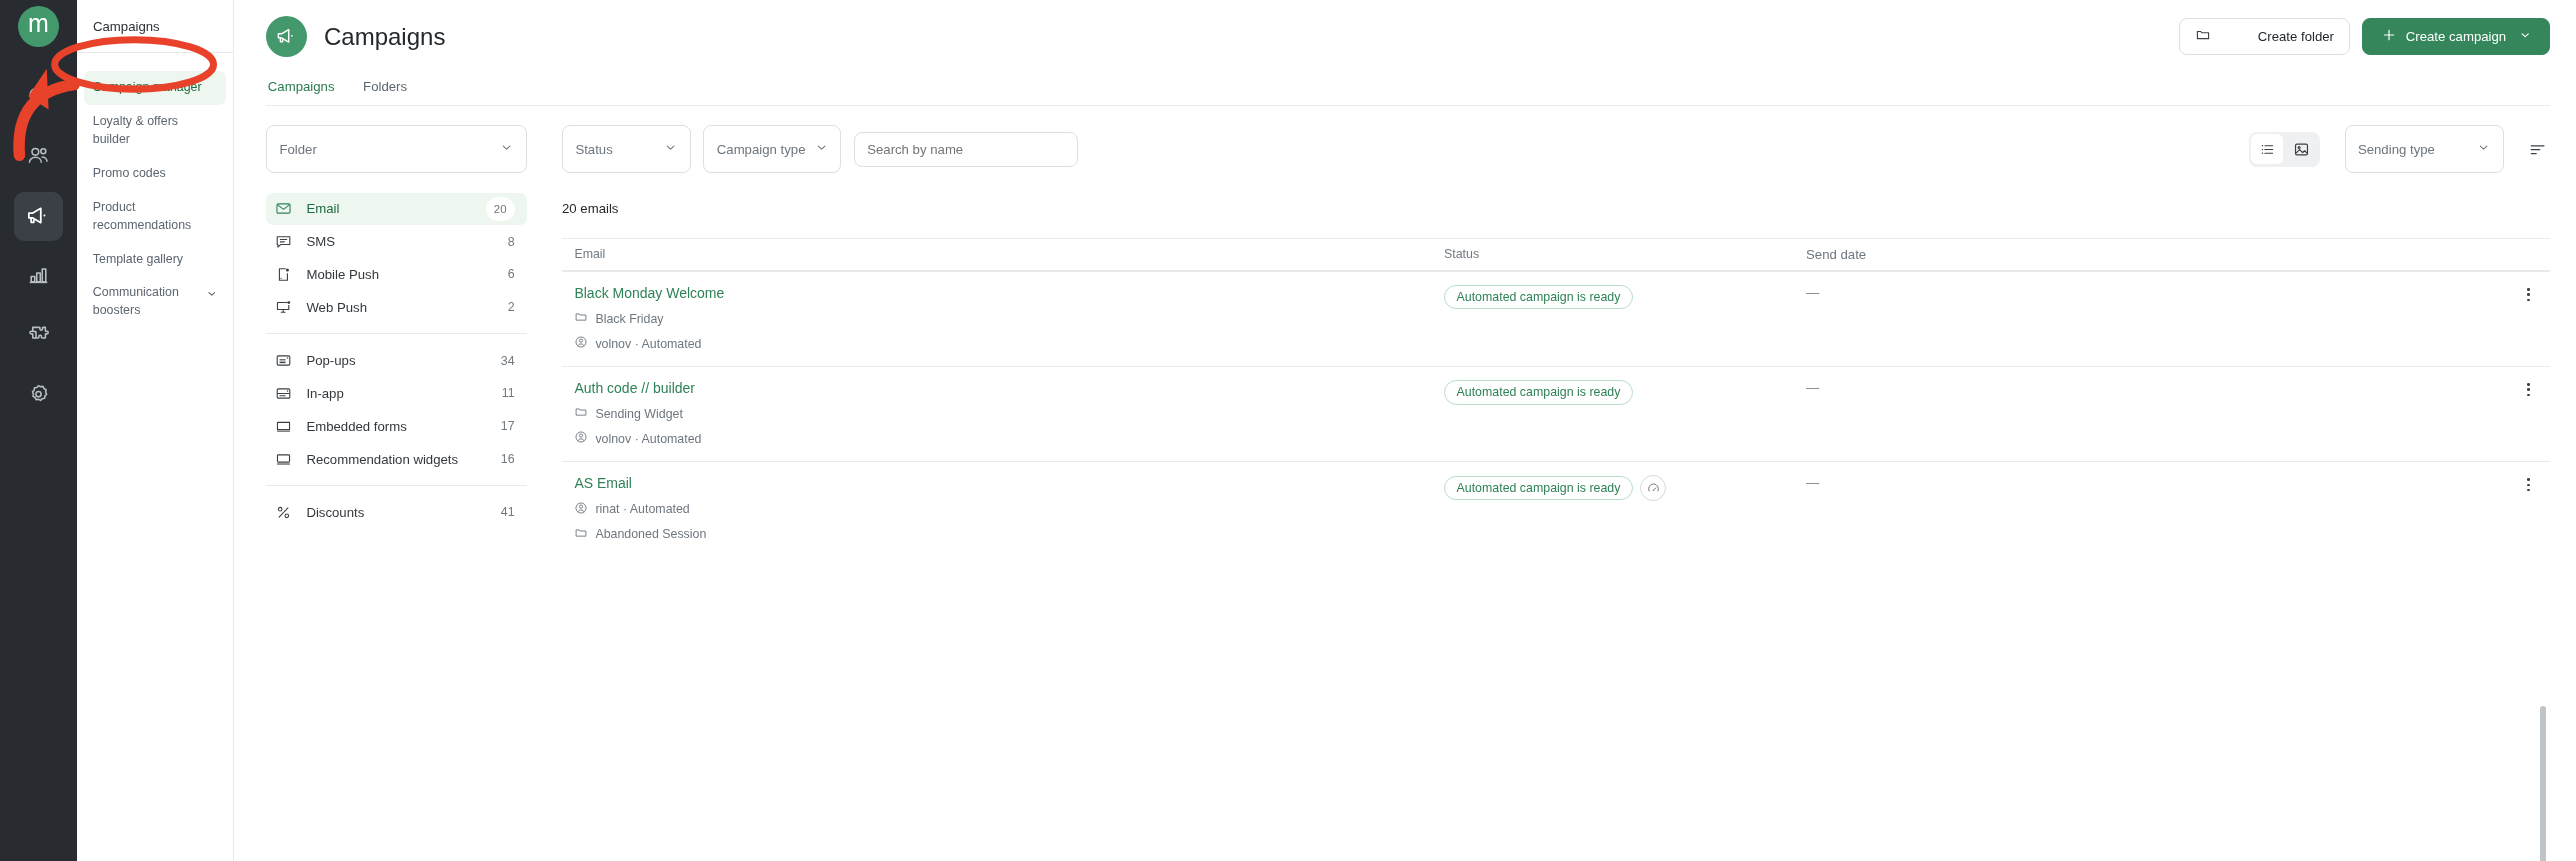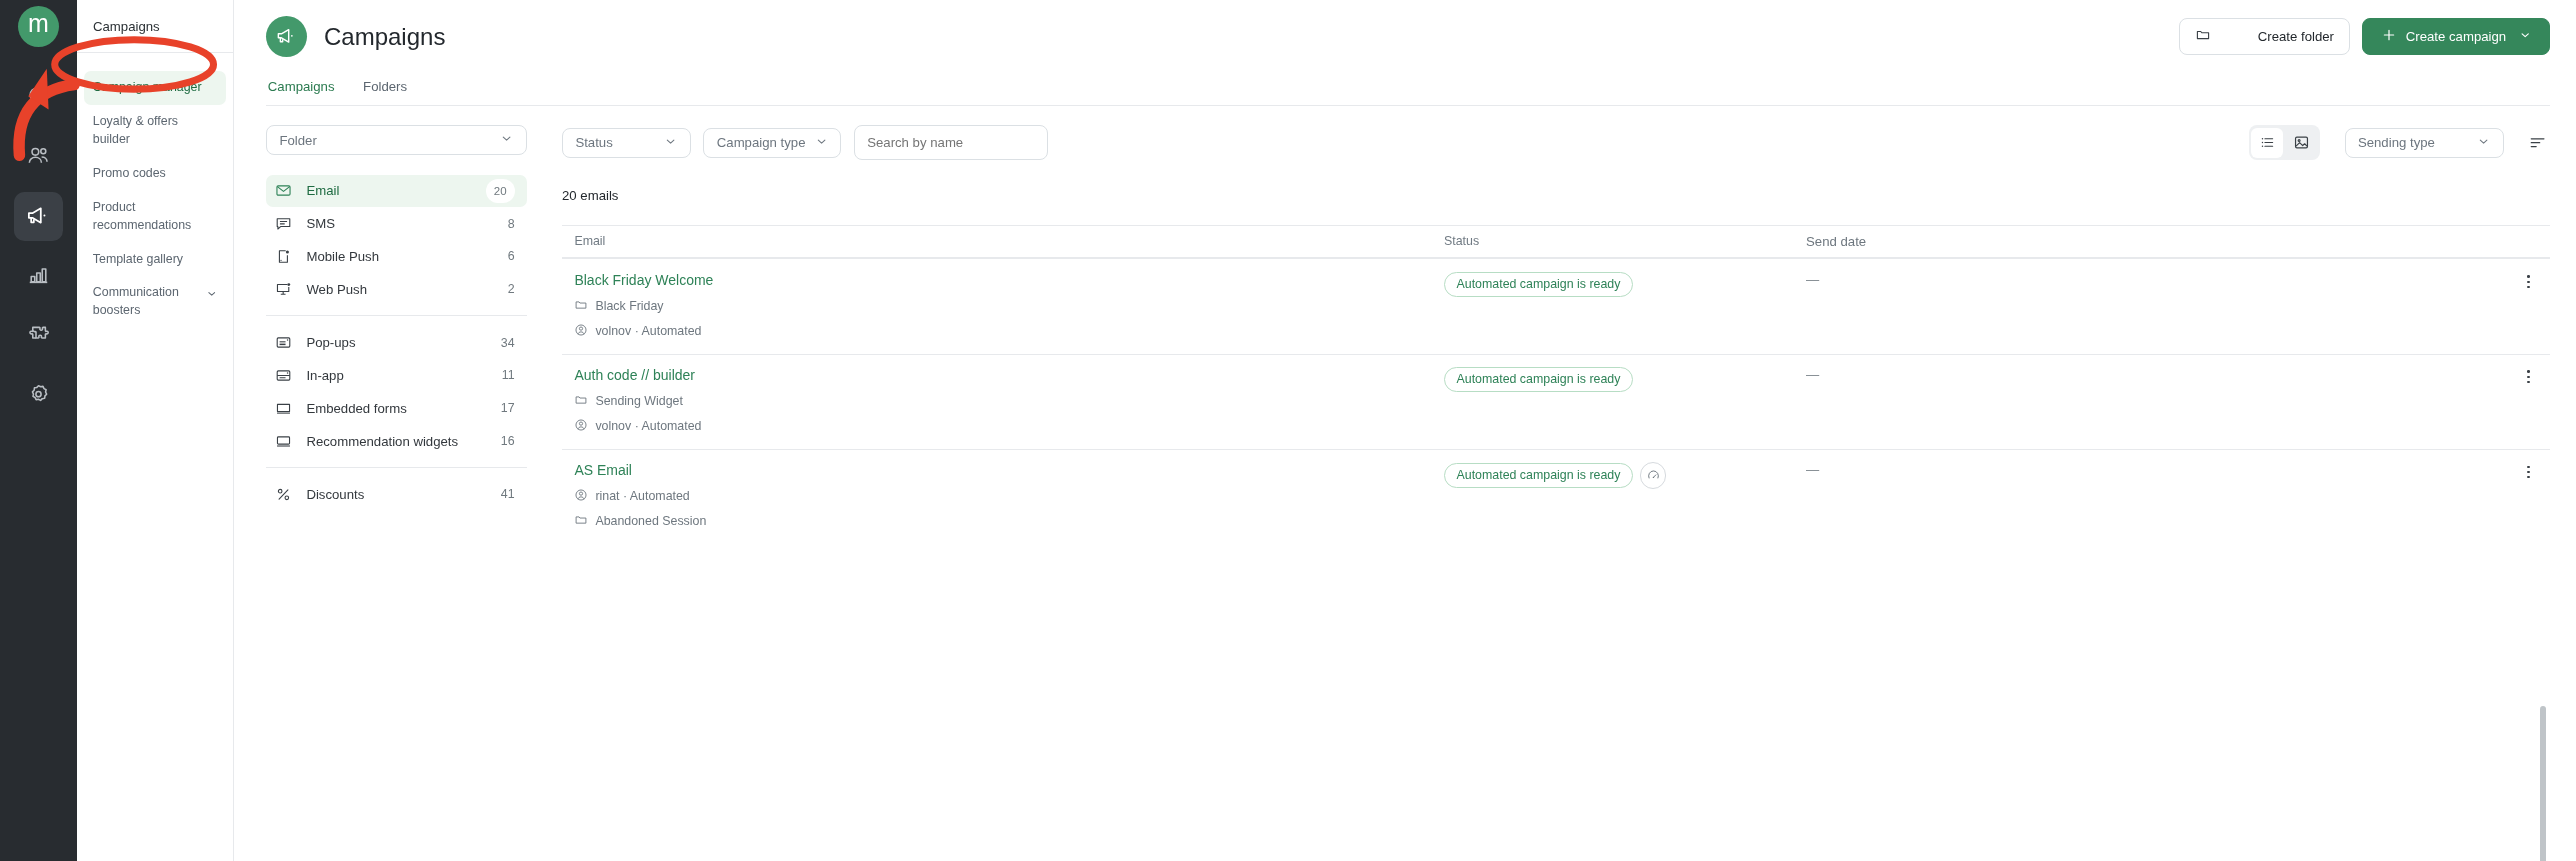--- a/index.html
+++ b/index.html
@@ -112,21 +112,21 @@
     position: absolute; left: 32px; right: 26.5px; bottom: 0;
     height: 0.9px; background: #e7e9ec;
   }
 
   
   .content { display: flex; padding: 0 26.5px 0 32px; }
   .col-left { width: 261px; flex: 0 0 261px; padding-top: 19.4px; }
   .col-right { flex: 1 1 auto; padding-top: 19.4px; padding-left: 35px; position: relative; }
 
   .select {
-    height: 30px; border: 0.9px solid #dbe0e4; border-radius: 8px;
+    height: 48px; border: 0.9px solid #dbe0e4; border-radius: 8px;
     display: flex; align-items: center; justify-content: space-between;
     padding: 0 12.4px; font-size: 13.2px; color: #6d767f; cursor: pointer;
     background: #fff;
   }
   .select .chev-d { color: #6d767f; }
 
   .chan-list { margin-top: 19.4px; }
   .chan {
     display: flex; align-items: center;
     height: 32px; padding: 0 12.4px 0 8.8px;
@@ -141,21 +141,21 @@
   .chan.active .cn {
     background: #fff; border-radius: 17.6px; padding: 6px 8px; font-size: 11.5px; color: #70797f;
   }
   .chan-sep { height: 0.9px; background: #e7e9ec; margin: 9.7px 0 10.6px 0; }
 
   
   .filters { display: flex; align-items: center; gap: 12.4px; }
   .f-status { width: 129px; }
   .f-type { width: 138px; }
   .search {
-    width: 194px; height: 35px;
+    width: 224px; height: 35px;
     border: 0.9px solid #dbe0e4; border-radius: 8px;
     display: flex; align-items: center; padding: 0 12.4px;
     font-size: 13.2px; color: #959ba1; background: #fff;
   }
   .filters-spacer { flex: 1 1 auto; }
   .viewtoggle {
     display: flex; background: #eef0f2; border-radius: 8px; padding: 2.6px; gap: 1.8px;
   }
   .vt-btn {
     width: 32px; height: 30px; border-radius: 6.2px;
@@ -524,21 +524,21 @@
 
           <div class="tr head">
             <div class="c-name th">Email</div>
             <div class="c-status th">Status</div>
             <div class="c-date th">Send date</div>
             <div class="c-menu"></div>
           </div>
 
           <div class="tr">
             <div class="c-name">
-              <div class="row-title">Black Friday Welcome</div>
+              <div class="row-title">Black Monday Welcome</div>
               <div class="row-meta">
                 <span>
                   <svg width="14" height="14" viewBox="0 0 20 20" fill="none" stroke="#6e777f" stroke-width="1.3" stroke-linejoin="round">
                       <path d="M3 5.6h4.2l1.3 1.6H17v7.3H3z"></path>
                     </svg>
                 </span>
                 <span>Black Friday</span>
               </div>
               <div class="row-meta">
                 <span>

